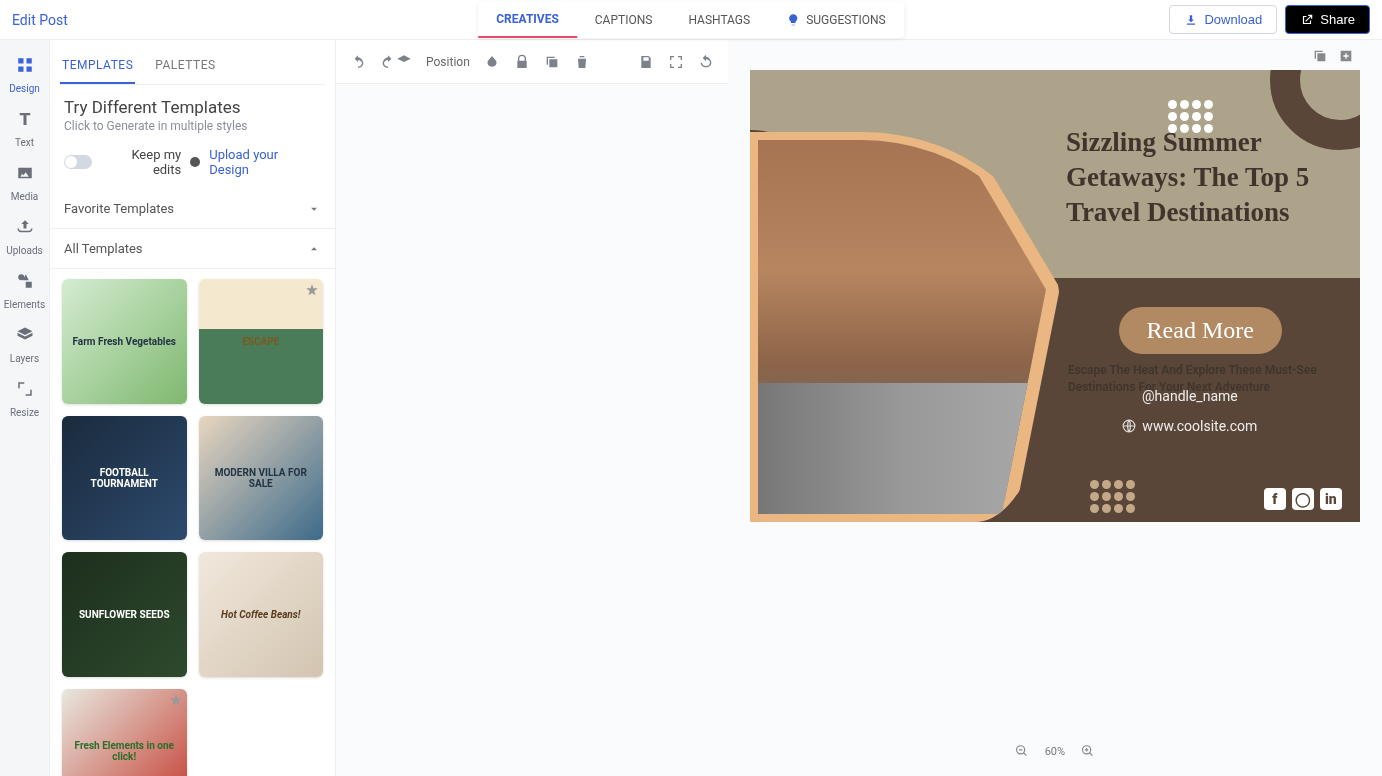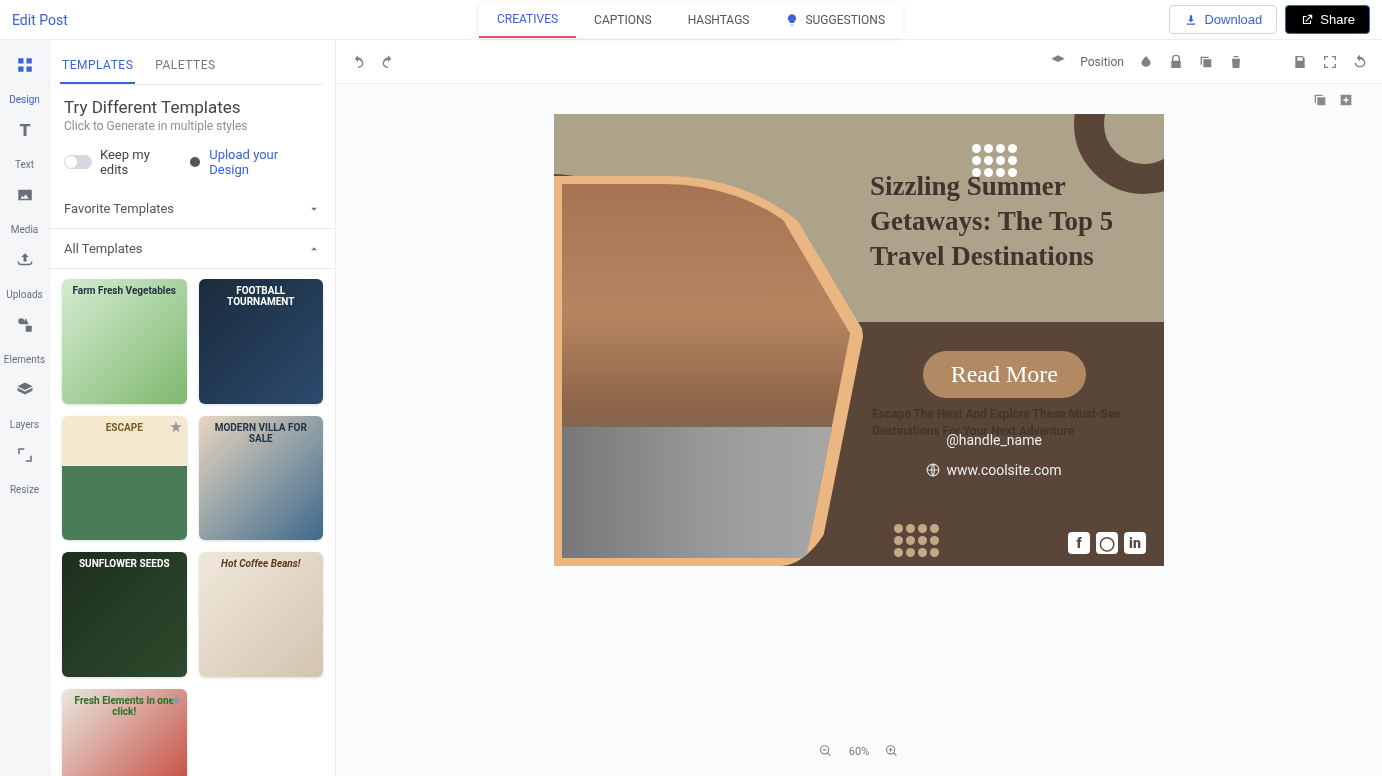--- a/index.html
+++ b/index.html
@@ -3,54 +3,54 @@
 <meta charset="utf-8">
 <style>
 * { box-sizing: border-box; margin: 0; padding: 0; }
 body { font-family: -apple-system, BlinkMacSystemFont, "Segoe UI", Roboto, sans-serif; background: #fff; color: #333; overflow: hidden; }
 
 
 .topbar { height: 40px; display: flex; align-items: center; justify-content: space-between; padding: 0 12px; border-bottom: 1px solid #eee; position: relative; }
 .topbar .title { color: #3a62d7; font-size: 14px; }
 .topbar .tabs { position: absolute; left: 50%; transform: translateX(-50%); display: flex; background: #fff; box-shadow: 0 1px 4px rgba(0,0,0,.08); border-radius: 4px; }
 .topbar .tab { padding: 10px 18px; font-size: 12px; color: #555; cursor: pointer; display: flex; align-items: center; gap: 6px; }
-.topbar .tab.active { color: #3a62d7; border-bottom: 2px solid #e94b6b; }
+.topbar .tab.active { color: #3a62d7; border-bottom: 2px solid #e94b6b; font-weight: bold; }
 .topbar .actions { display: flex; gap: 8px; }
 .btn { display: inline-flex; align-items: center; gap: 6px; padding: 6px 14px; border-radius: 4px; font-size: 13px; cursor: pointer; border: 1px solid #d0d7e3; background: #fff; color: #3a62d7; }
 .btn.primary { background: #000000; color: #fff; border-color: #3a62d7; }
 
 
 .main { display: flex; height: calc(100vh - 40px); }
 
 
 .rail { width: 50px; background: #f5f6f8; display: flex; flex-direction: column; align-items: center; padding-top: 8px; border-right: 1px solid #eee; }
-.rail-item { display: flex; flex-direction: column; align-items: center; gap: 20px; padding: 8px 0; width: 100%; cursor: pointer; color: #6a6f7a; font-size: 10px; }
+.rail-item { display: flex; flex-direction: column; align-items: center; gap: 9px; padding: 8px 0; width: 100%; cursor: pointer; color: #6a6f7a; font-size: 10px; }
 .rail-item svg { width: 18px; height: 18px; fill: #6a6f7a; }
 .rail-item.active { color: #3a62d7; }
 .rail-item.active svg { fill: #3a62d7; }
 
 
 .side { width: 286px; background: #fff; border-right: 1px solid #eee; overflow-y: auto; padding: 8px 0; }
 .side-tabs { display: flex; gap: 18px; border-bottom: 1px solid #eee; margin: 0 10px; }
 .side-tab { font-size: 12px; letter-spacing: .5px; padding: 10px 2px; cursor: pointer; color: #777; }
 .side-tab.active { color: #3a62d7; border-bottom: 2px solid #3a62d7; }
 .panel-block { padding: 12px 14px; }
 .panel-heading { font-size: 17px; color: #444; }
 .panel-sub { font-size: 12px; color: #8a8f99; margin-top: 2px; }
 .keepedits { display: flex; align-items: center; gap: 8px; margin-top: 14px; font-size: 13px; color: #444; justify-content: space-between; }
 .toggle { width: 28px; height: 14px; border-radius: 999px; background: #d4d8e0; position: relative; }
 .toggle::after { content: ""; width: 12px; height: 12px; background: #fff; border-radius: 50%; position: absolute; top: 1px; left: 1px; }
 .link { color: #3a62d7; font-size: 13px; cursor: pointer; }
 .accordion { display: flex; justify-content: space-between; align-items: center; padding: 12px 14px; font-size: 13px; color: #555; border-bottom: 1px solid #eee; cursor: pointer; }
 .grid { padding: 10px 12px; display: grid; grid-template-columns: repeat(2, 1fr); gap: 12px; }
-.tpl { aspect-ratio: 1/1; border-radius: 6px; position: relative; overflow: hidden; cursor: pointer; box-shadow: 0 1px 3px rgba(0,0,0,.15); display: flex; justify-content: center; text-align: center; color: #fff; font-weight: 700; font-size: 10px; padding: 6px; }
+.tpl { aspect-ratio: 1/1; border-radius: 6px; position: relative; overflow: hidden; cursor: pointer; box-shadow: 0 1px 3px rgba(0,0,0,.15); display: flex; align-items: center; justify-content: center; text-align: center; color: #fff; font-weight: 700; font-size: 10px; padding: 6px; }
 .tpl .star { position: absolute; top: 4px; right: 4px; width: 14px; height: 14px; }
 
 
-.canvas-wrap { flex: 1; display: flex; flex-direction: column; background: #fafbfc; }
+.canvas-wrap { flex: 1; display: flex; flex-direction: row; background: #fafbfc; }
 .ctool { height: 44px; display: flex; align-items: center; justify-content: space-between; padding: 0 14px; border-bottom: 1px solid #eee; background: #fff; }
 .ctool .grp { display: flex; gap: 14px; align-items: center; color: #7c818a; }
 .ctool .grp svg { width: 16px; height: 16px; fill: #7c818a; cursor: pointer; }
 .ctool .lbl { font-size: 12px; color: #666; }
 .canvas-body { flex: 1; position: relative; overflow: auto; }
 .canvas-top-icons { position: absolute; top: 8px; right: 28px; display: flex; gap: 10px; color: #888; }
 .canvas-top-icons svg { width: 16px; height: 16px; fill: #888; cursor: pointer; }
 .design { width: 610px; height: 452px; background: #ada28a; position: absolute; left: 50%; top: 30px; transform: translateX(-50%); overflow: hidden; }
 .design .ring1 { width: 140px; height: 140px; border: 30px solid #5a4638; border-radius: 50%; position: absolute; top: -60px; right: -50px; }
 .design .ring2 { width: 180px; height: 180px; border: 40px solid #5a4638; border-radius: 50%; position: absolute; top: 60px; left: -90px; }
@@ -172,21 +172,21 @@
 
   <div class="side">
     <div class="side-tabs">
       <div class="side-tab active">TEMPLATES</div>
       <div class="side-tab">PALETTES</div>
     </div>
     <div class="panel-block">
       <div class="panel-heading">Try Different Templates</div>
       <div class="panel-sub">Click to Generate in multiple styles</div>
       <div class="keepedits">
-        <span style="display:flex;align-items:center;gap:8px;">
+        <span style="display:flex;align-items:center;gap:8px;text-align:right;">
           <span class="toggle"></span>
           <span>Keep my edits</span>
           <svg width="12" height="12" viewBox="0 0 24 24" fill="#555">
               <circle cx="12" cy="12" r="10"></circle>
             </svg>
         </span>
         <span class="link">Upload your Design</span>
       </div>
     </div>
     <div class="accordion">
@@ -198,28 +198,28 @@
     <div class="accordion">
       <span>All Templates</span>
       <svg class="chev" viewBox="0 0 24 24" fill="#777">
           <path d="M7 14l5-5 5 5z"></path>
         </svg>
     </div>
     <div class="grid">
       <div class="tpl tpl1">
           <span>Farm Fresh Vegetables</span>
         </div>
-      <div class="tpl tpl3">
-          <span>FOOTBALL TOURNAMENT</span>
-        </div>
       <div class="tpl tpl2">
           <svg class="star" viewBox="0 0 24 24" fill="#999">
             <path d="M12 2l2.5 7H22l-6 4.5L18 21l-6-4-6 4 2-7.5L2 9h7.5z"></path>
           </svg>
           <span>ESCAPE</span>
+        </div>
+      <div class="tpl tpl3">
+          <span>FOOTBALL TOURNAMENT</span>
         </div>
       <div class="tpl tpl5">
           <span>MODERN VILLA FOR SALE</span>
         </div>
       <div class="tpl tpl6">
           <span>SUNFLOWER SEEDS</span>
         </div>
       <div class="tpl tpl7">
           <span>Hot Coffee Beans!</span>
         </div>

